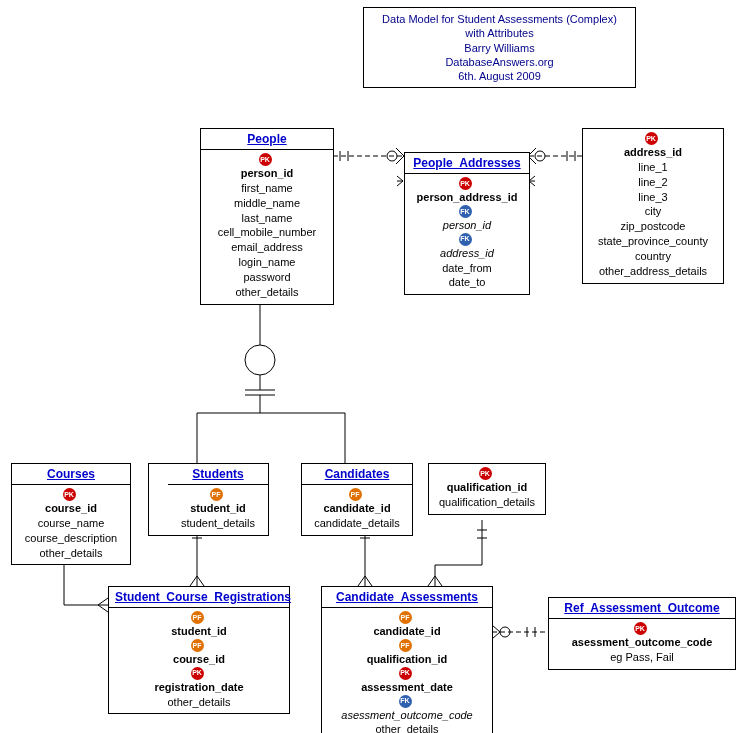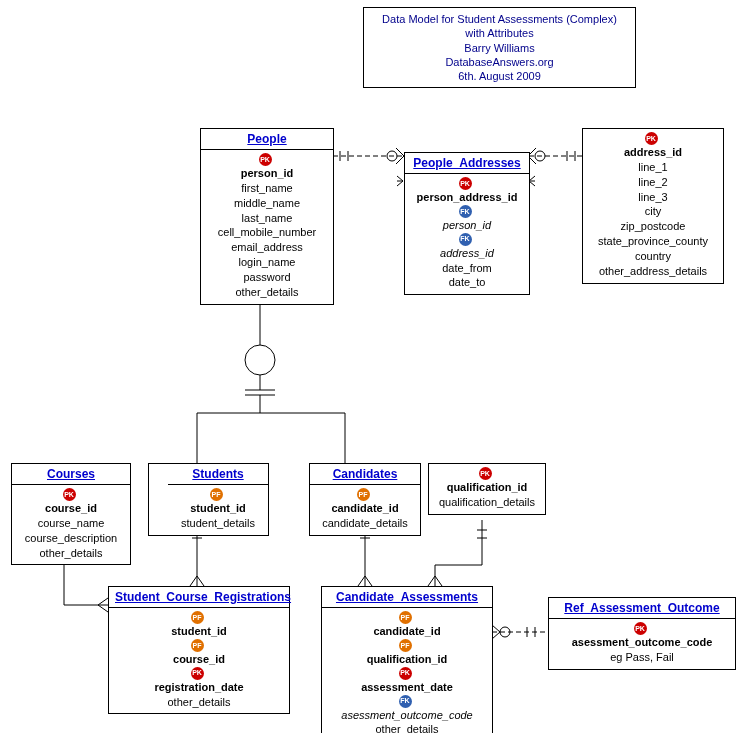--- a/index.html
+++ b/index.html
@@ -323,21 +323,21 @@
           </span>
           <span class="attr bold">student_id</span>
         </div>
     <div class="row">
           <span class="key"></span>
           <span class="attr">student_details</span>
         </div>
   </div>
 </div>
 
-<div class="entity" style="left:309px;top:463px;width:110px;">
+<div class="entity" style="left:301px;top:463px;width:110px;">
   <div class="hdr">Candidates</div>
   <div class="body">
     <div class="row">
           <span class="key">
             <span class="badge pf">
               <span>PF</span>
             </span>
           </span>
           <span class="attr bold">candidate_id</span>
         </div>

